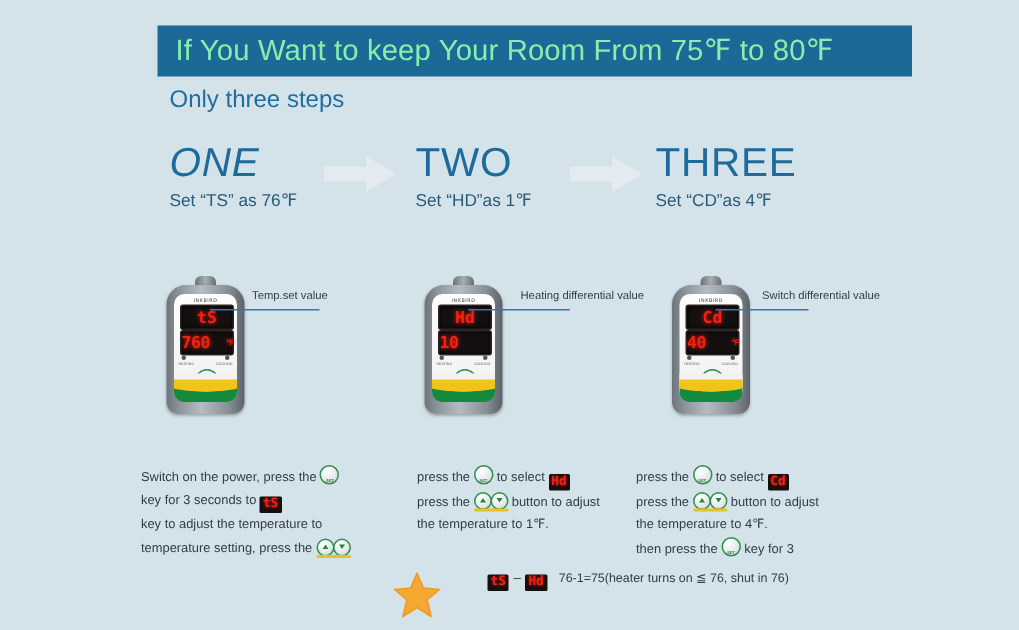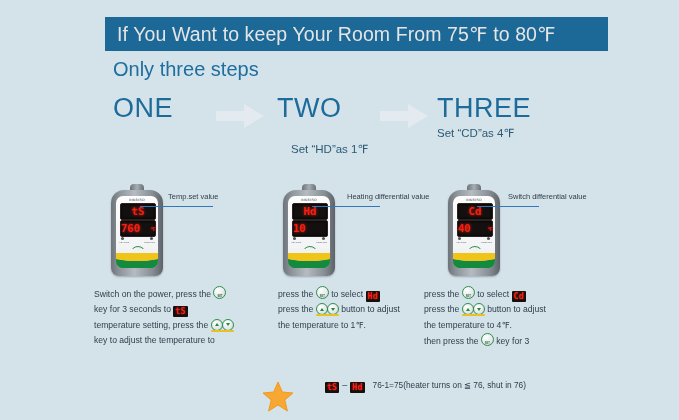--- a/index.html
+++ b/index.html
@@ -8,38 +8,38 @@
     background:#d4e2ea;
     font-family:"Liberation Sans","DejaVu Sans",sans-serif;
     color:#26506b;
     position:relative;
   }
   .stage{position:absolute;left:0;top:0;width:679px;height:420px;}
 
   
   .title-bar{
     position:absolute;left:105px;top:17px;width:503px;height:34px;
-    background:#1c6897;color:#e5e5e5;
+    background:#1c6897;color:#86efac;
     display:flex;align-items:center;
     padding-left:12px;box-sizing:border-box;
     font-size:19.5px;letter-spacing:.1px;
   }
   .subtitle{
     position:absolute;left:113px;top:58px;
-    font-size:20px;color:#1e6e9e;
+    font-size:16px;color:#1e6e9e;
   }
 
   
   .step-word{position:absolute;font-size:27px;color:#1d6b9b;letter-spacing:.5px;}
   .step-sub{position:absolute;font-size:11.5px;color:#2b5a76;}
-  .one-w{left:113px;top:93px;}
+  .one-w{left:113px;top:93px;font-style:italic;}
   .two-w{left:277px;top:93px;}
   .three-w{left:437px;top:93px;}
   .one-s{left:113px;top:126px;}
-  .two-s{left:291px;top:126px;margin-top:16px;}
+  .two-s{left:277px;top:126px;}
   .three-s{left:437px;top:126px;}
 
   .arrow{position:absolute;top:104px;width:48px;height:24px;}
   .arrow svg{display:block;}
   .arrow-1{left:216px;}
   .arrow-2{left:380px;}
 
   
   .device{position:absolute;width:52px;height:92px;}
   .dev1{left:111px;top:184px;}
@@ -139,21 +139,21 @@
   .co1 .cline{left:0;top:14px;width:73px;}
   .co1 .ctext{left:28px;top:0px;}
   .co2{left:312px;top:192px;}
   .co2 .cline{left:0;top:14px;width:68px;}
   .co2 .ctext{left:35px;top:0px;}
   .co3{left:477px;top:192px;}
   .co3 .cline{left:0;top:14px;width:62px;}
   .co3 .ctext{left:31px;top:0px;}
 
   
-  .instr{position:absolute;font-size:8.6px;line-height:15.5px;color:#2d3f4a;}
+  .instr{position:absolute;font-size:8.6px;line-height:15.5px;color:#2d3f4a;margin-top:24px;}
   .in1{left:94px;top:286px;width:175px;}
   .in2{left:278px;top:286px;width:160px;}
   .in3{left:424px;top:286px;width:178px;}
   .instr .ln{display:block;white-space:nowrap;}
 
   
   .mini-set{
     display:inline-block;vertical-align:-2.5px;width:11px;height:11px;border-radius:50%;
     background:radial-gradient(circle at 35% 30%,#ffffff,#e4e8e9 60%,#c3c9cc 100%);
     border:1px solid #2f8f4b;position:relative;
@@ -195,20 +195,21 @@
 </style>
 </head>
 <body>
 
 <div class="stage">
 
   <div class="title-bar">If You Want to keep Your Room From 75℉ to 80℉</div>
   <div class="subtitle">Only three steps</div>
 
   <div class="step-word one-w">ONE</div>
+  <div class="step-sub  one-s">Set “TS” as 76℉</div>
   <div class="step-word two-w">TWO</div>
   <div class="step-sub  two-s">Set “HD”as 1℉</div>
   <div class="step-word three-w">THREE</div>
   <div class="step-sub  three-s">Set “CD”as 4℉</div>
 
   <div class="arrow arrow-1">
     <svg width="48" height="24" viewBox="0 0 48 24">
         <path d="M0 7 H28 V0 L48 12 L28 24 V17 H0 Z" fill="#e3ebf0"></path>
       </svg>
   </div>
@@ -329,26 +330,26 @@
     <div class="ctext">Heating differential value</div>
   </div>
   <div class="callout co3">
     <div class="cline"></div>
     <div class="ctext">Switch differential value</div>
   </div>
 
   <div class="instr in1">
       <span class="ln">Switch on the power, press the  <span class="mini-set"></span></span>
       <span class="ln">key for 3 seconds to  <span class="chip">tS</span></span>
+      <span class="ln">key to adjust the temperature to</span>
       <span class="ln"> temperature setting, press the  <span class="mini-ud"><span class="c a">
             <i class="t up"></i>
           </span><span class="c b">
             <i class="t down"></i>
           </span></span></span>
-      <span class="ln">key to adjust the temperature to</span>
     </div>
   <div class="instr in2">
       <span class="ln">press the  <span class="mini-set"></span>  to select  <span class="chip">Hd</span></span>
       <span class="ln">press the  <span class="mini-ud"><span class="c a">
             <i class="t up"></i>
           </span><span class="c b">
             <i class="t down"></i>
           </span></span>  button to adjust</span>
       <span class="ln">the temperature to 1℉.</span>
     </div>

